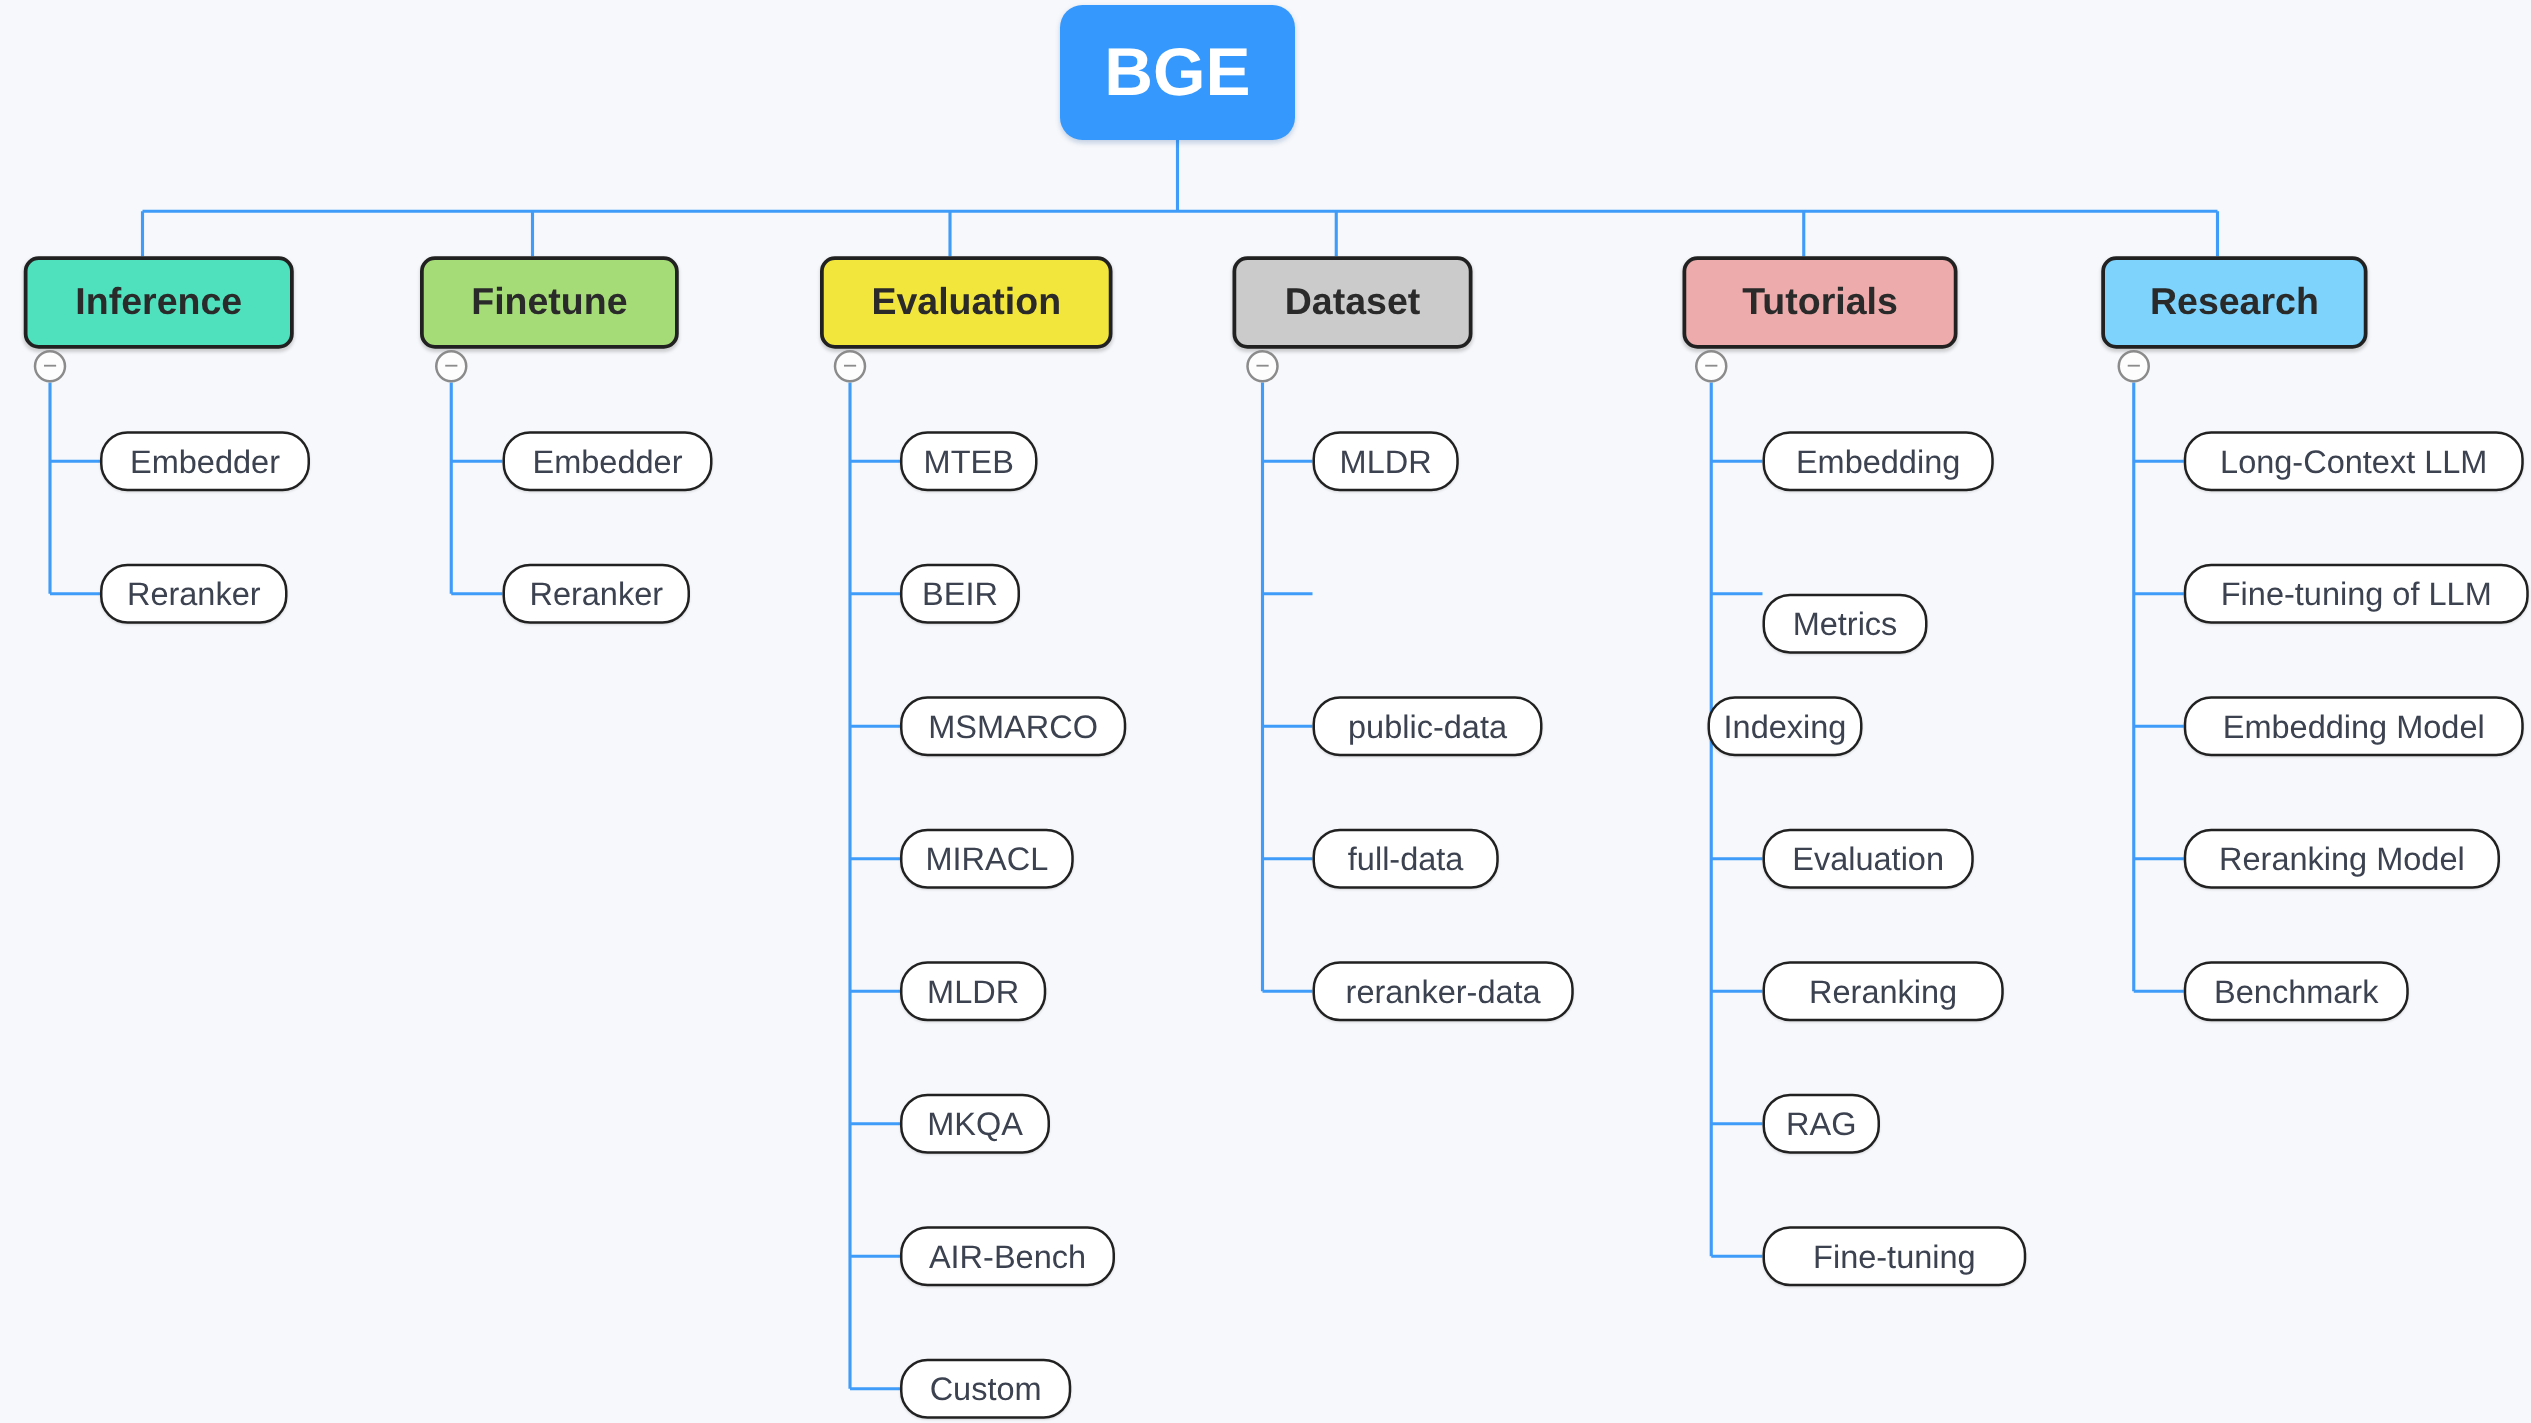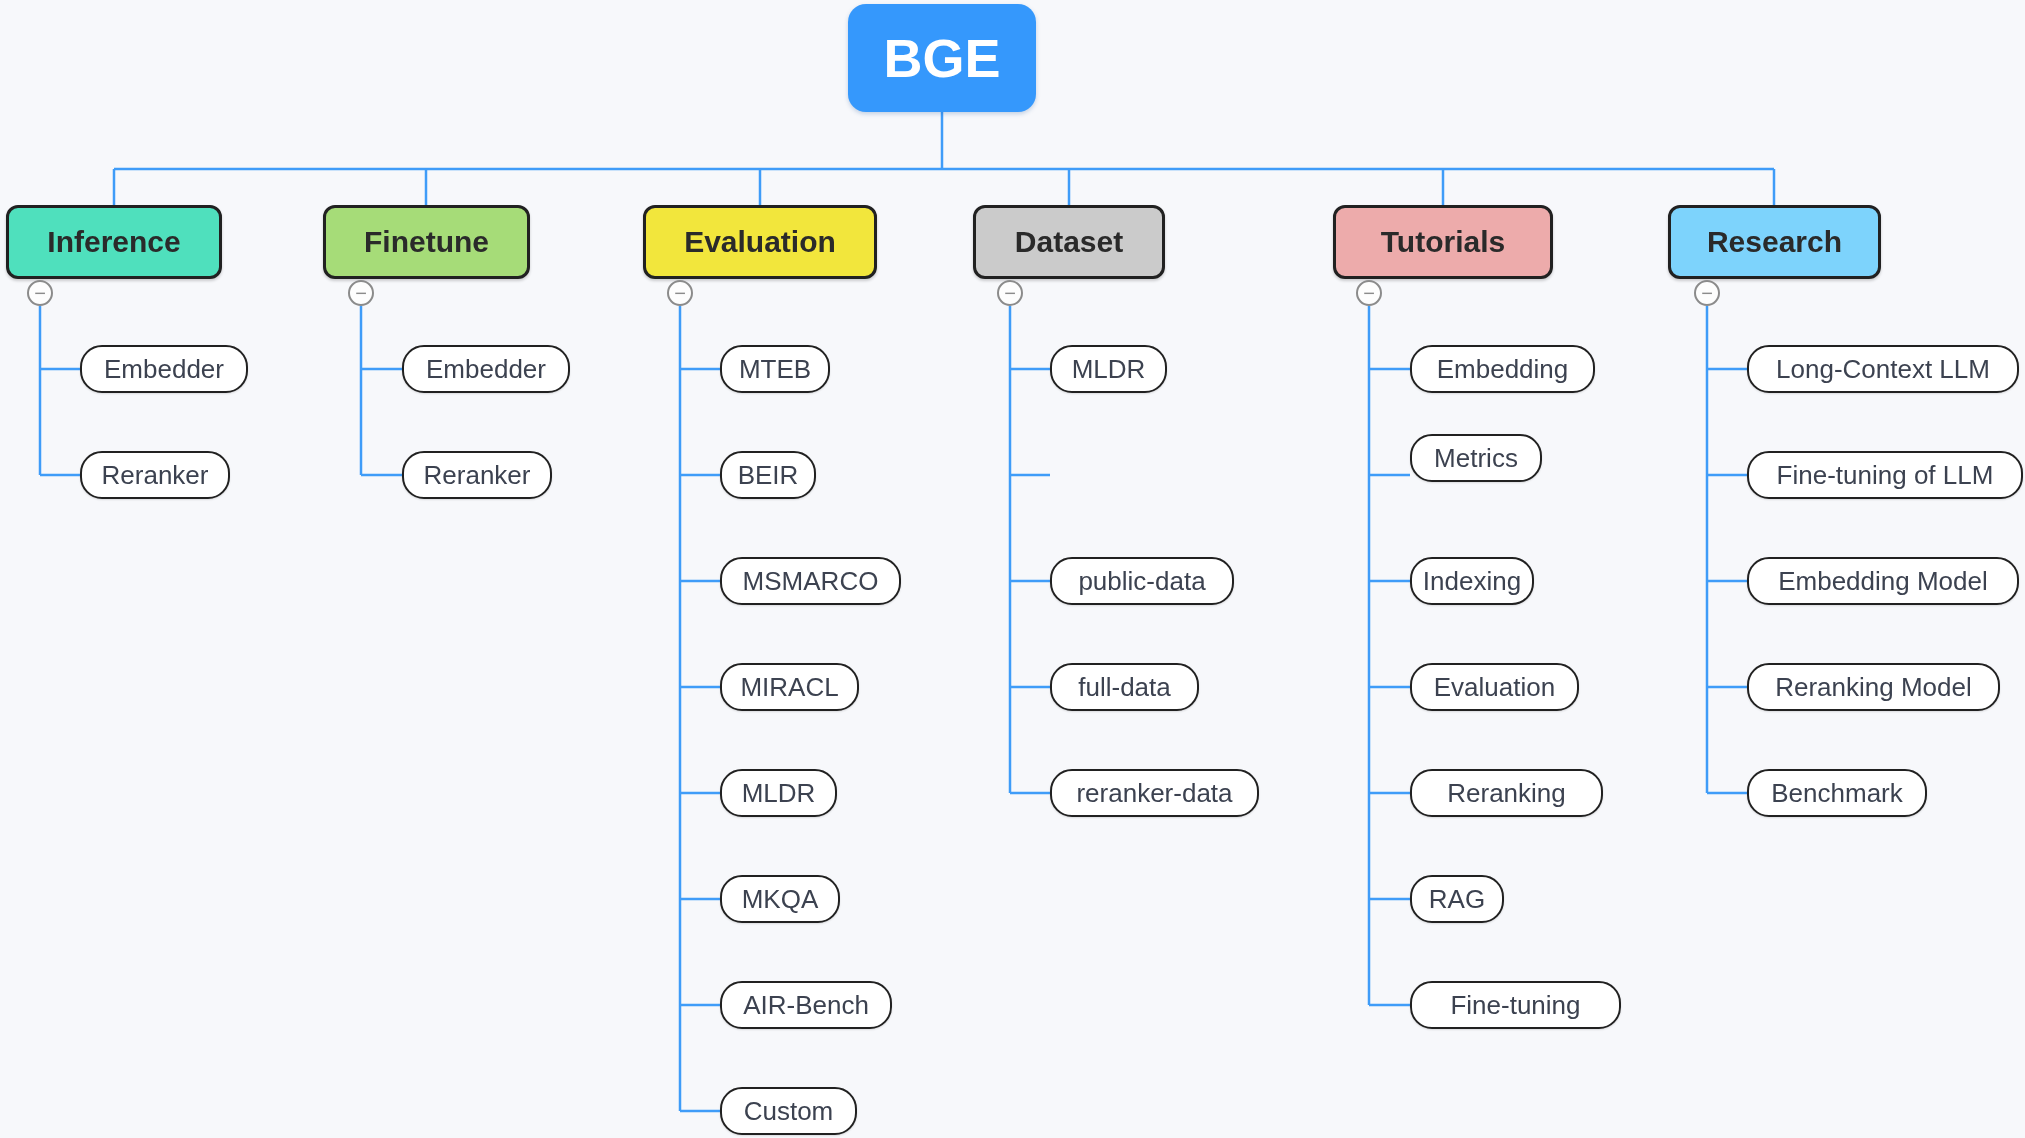--- a/index.html
+++ b/index.html
@@ -26,20 +26,21 @@
     color:#ffffff;
     font-size:54px;font-weight:700;
     box-shadow:0 2px 4px rgba(40,90,160,.25);
   }
   .node.cat{
     top:205px;height:74px;
     border:3px solid #212121;border-radius:12px;
     color:#2a2a2a;
     font-size:30px;font-weight:700;
     box-shadow:0 2px 3px rgba(0,0,0,.18);
+    margin-left:13px;
   }
   .node.child{
     height:48px;
     border:2.5px solid #212121;border-radius:22px;
     color:#3c4250;
     font-size:26px;font-weight:400;
     box-shadow:0 1px 2px rgba(0,0,0,.12);
   }
   .collapse{
     position:absolute;top:280px;
@@ -139,22 +140,22 @@
   <div class="node child" style="left:720px;top:875px;width:120px">MKQA</div>
   <div class="node child" style="left:720px;top:981px;width:172px">AIR-Bench</div>
   <div class="node child" style="left:720px;top:1087px;width:137px">Custom</div>
 
   <div class="node child" style="left:1050px;top:345px;width:117px">MLDR</div>
   <div class="node child" style="left:1050px;top:557px;width:184px">public-data</div>
   <div class="node child" style="left:1050px;top:663px;width:149px">full-data</div>
   <div class="node child" style="left:1050px;top:769px;width:209px">reranker-data</div>
 
   <div class="node child" style="left:1410px;top:345px;width:185px">Embedding</div>
-  <div class="node child" style="left:1410px;top:434px;width:132px">Metrics</div>
-  <div class="node child" style="left:1410px;top:557px;width:124px">Indexing</div>
+  <div class="node child" style="left:1410px;top:475px;width:132px">Metrics</div>
+  <div class="node child" style="left:1366px;top:557px;width:124px">Indexing</div>
   <div class="node child" style="left:1410px;top:663px;width:169px">Evaluation</div>
   <div class="node child" style="left:1410px;top:769px;width:193px">Reranking</div>
   <div class="node child" style="left:1410px;top:875px;width:94px">RAG</div>
   <div class="node child" style="left:1410px;top:981px;width:211px">Fine-tuning</div>
 
   <div class="node child" style="left:1747px;top:345px;width:272px">Long-Context LLM</div>
   <div class="node child" style="left:1747px;top:451px;width:276px">Fine-tuning of LLM</div>
   <div class="node child" style="left:1747px;top:557px;width:272px">Embedding Model</div>
   <div class="node child" style="left:1747px;top:663px;width:253px">Reranking Model</div>
   <div class="node child" style="left:1747px;top:769px;width:180px">Benchmark</div>

